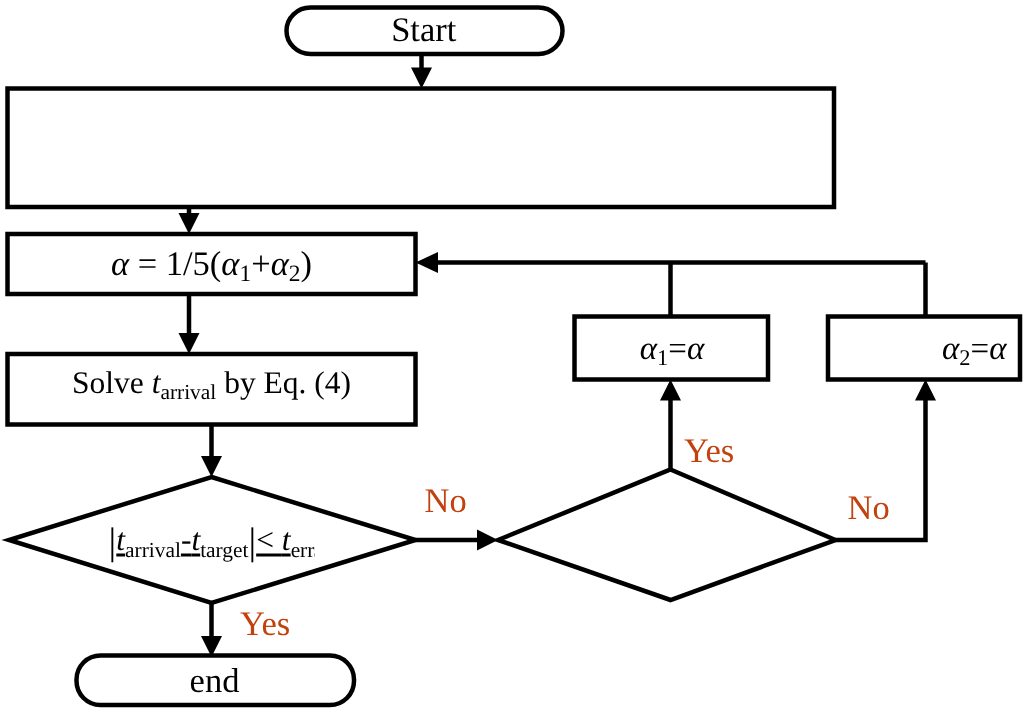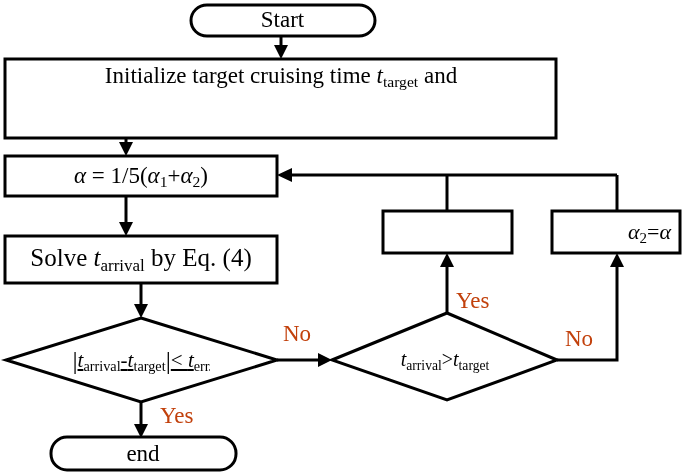--- a/index.html
+++ b/index.html
@@ -65,21 +65,21 @@
     top: 0.28em;
     font-style: normal;
   }
   .bigbar {
     font-size: 1.22em;
     vertical-align: -0.08em;
   }
   #t-start    { left: 190px; top: 6px;   width: 185px; font-size: 23px; }
   #t-init     { left: 6px;   top: 62px;  width: 550px; font-size: 23px; }
   #t-alpha    { left: 6px;   top: 162px; width: 270px; font-size: 23px; }
-  #t-solve    { left: 6px;   top: 243px; width: 270px; font-size: 25px; }
+  #t-solve    { left: 6px;   top: 243px; width: 270px; font-size: 21px; }
   #t-dec1     { left: 6px;   top: 346px; width: 270px; font-size: 21px; text-decoration: underline; }
   #t-end      { left: 50px;  top: 440px; width: 186px; font-size: 23px; }
   #t-a1       { left: 384px; top: 219px; width: 128px; font-size: 22px; }
   #t-a2       { left: 586px; top: 219px; width: 127px; font-size: 22px; }
   #t-dec2     { left: 333px; top: 348px; width: 224px; font-size: 20px; }
   #lbl-no-1   { left: 283px; top: 321px; font-size: 23px; }
   #lbl-yes-1  { left: 160px; top: 403px; font-size: 23px; }
   #lbl-yes-2  { left: 456px; top: 288px; font-size: 23px; }
   #lbl-no-2   { left: 565px; top: 326px; font-size: 23px; }
 </style>
@@ -139,41 +139,38 @@
     <line class="connector" x1="617" y1="175" x2="290" y2="175"></line>
     <polygon class="arrow-head" points="277,175 292,168 292,182"></polygon>
 
   </svg>
 
   <div class="node-text" id="t-start">
     <span>Start</span>
   </div>
 
   <div class="node-text" id="t-init">
-    <div>
-      <span>Initialize  target cruising time </span><span class="ital">t</span><sub>target</sub><span> and</span>
-    </div>
   </div>
 
   <div class="node-text" id="t-alpha">
     <span class="ital">α</span><span> = 1/5(</span><span class="ital">α</span><sub>1</sub><span>+</span><span class="ital">α</span><sub>2</sub><span>)</span>
   </div>
 
   <div class="node-text" id="t-solve">
     <span>Solve </span><span class="ital">t</span><sub>arrival</sub><span> by Eq. (4)</span>
   </div>
 
   <div class="node-text" id="t-dec1">
     <span class="bigbar">|</span><span class="ital">t</span><sub>arrival</sub><span>-</span><span class="ital">t</span><sub>target</sub><span class="bigbar">|</span><span>&lt; </span><span class="ital">t</span><sub>err</sub>
   </div>
 
-  <div class="node-text" id="t-dec2">
-    <span class="ital">t</span><sub>arrival</sub><span>&gt;</span><span class="ital">t</span><sub>target</sub>
+
+  <div class="node-text" id="t-a1">
+    <span class="ital">α</span><sub>1</sub><span>=</span><span class="ital">α</span>
   </div>
-
 
   <div class="node-text" id="t-a2">
     <span class="ital">α</span><sub>2</sub><span>=</span><span class="ital">α</span>
   </div>
 
   <div class="node-text" id="t-end">
     <span>end</span>
   </div>
 
   <div class="edge-label" id="lbl-no-1">No</div>

